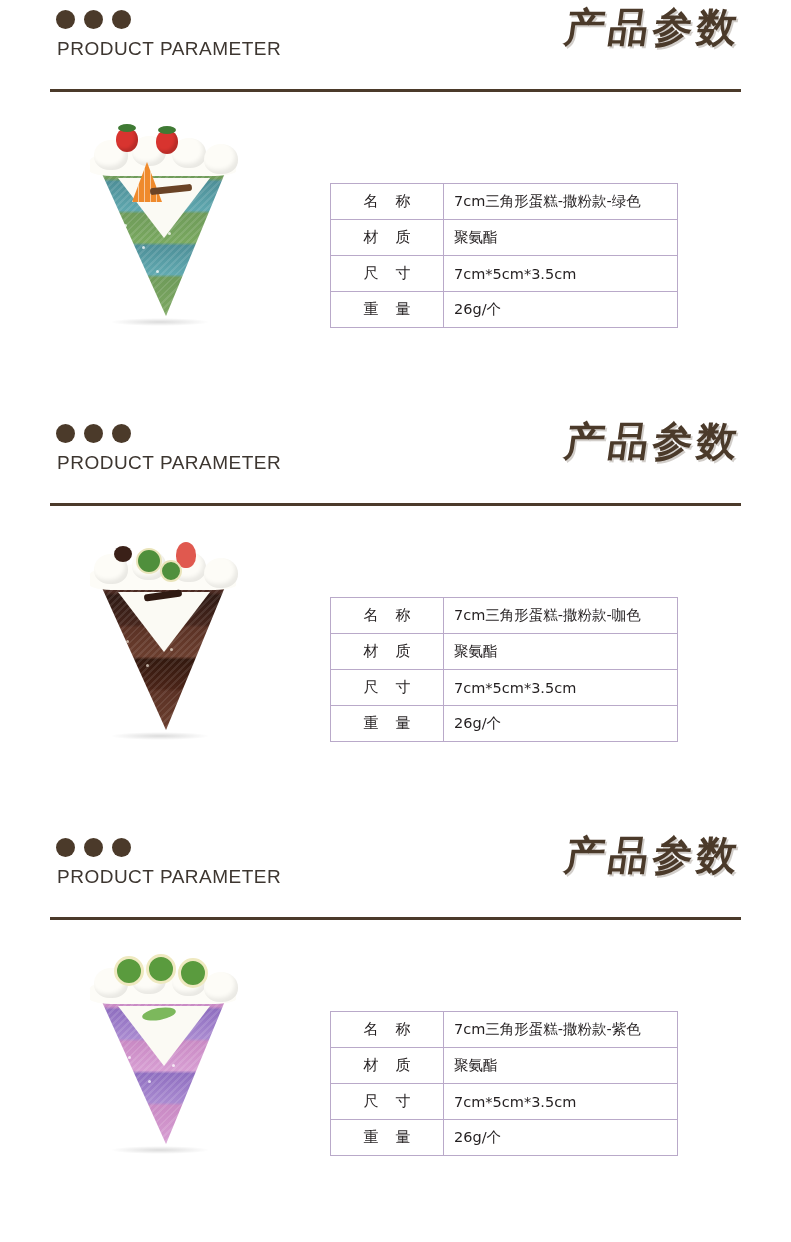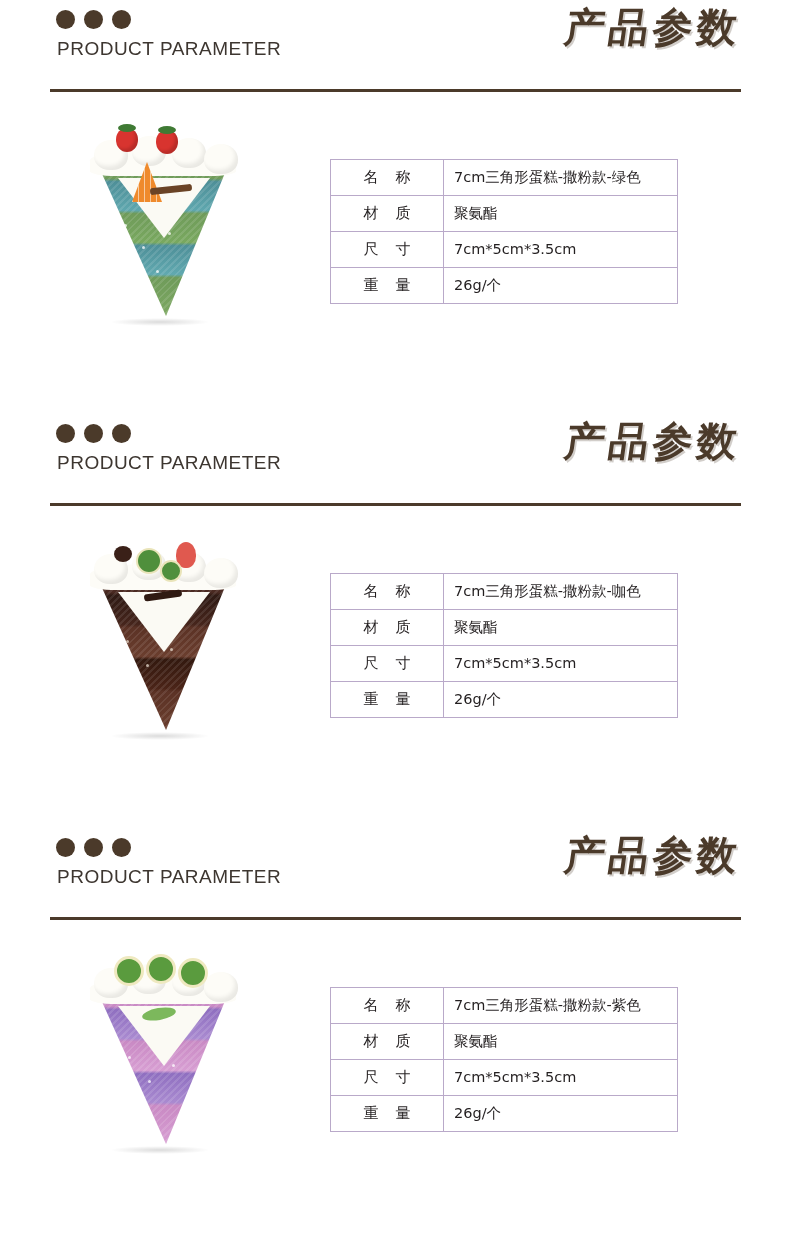--- a/index.html
+++ b/index.html
@@ -69,21 +69,21 @@
     left: 0;
     right: 0;
     bottom: 0;
     height: 3px;
     background: #4b3a2a;
   }
   
   .row {
     position: relative;
     display: flex;
-    align-items: center;
+    align-items: flex-end;
   }
   .photo-wrap {
     width: 330px;
     display: flex;
     justify-content: center;
     align-items: flex-start;
   }
   .spec-wrap {
     flex: 1;
     padding-top: 6px;

